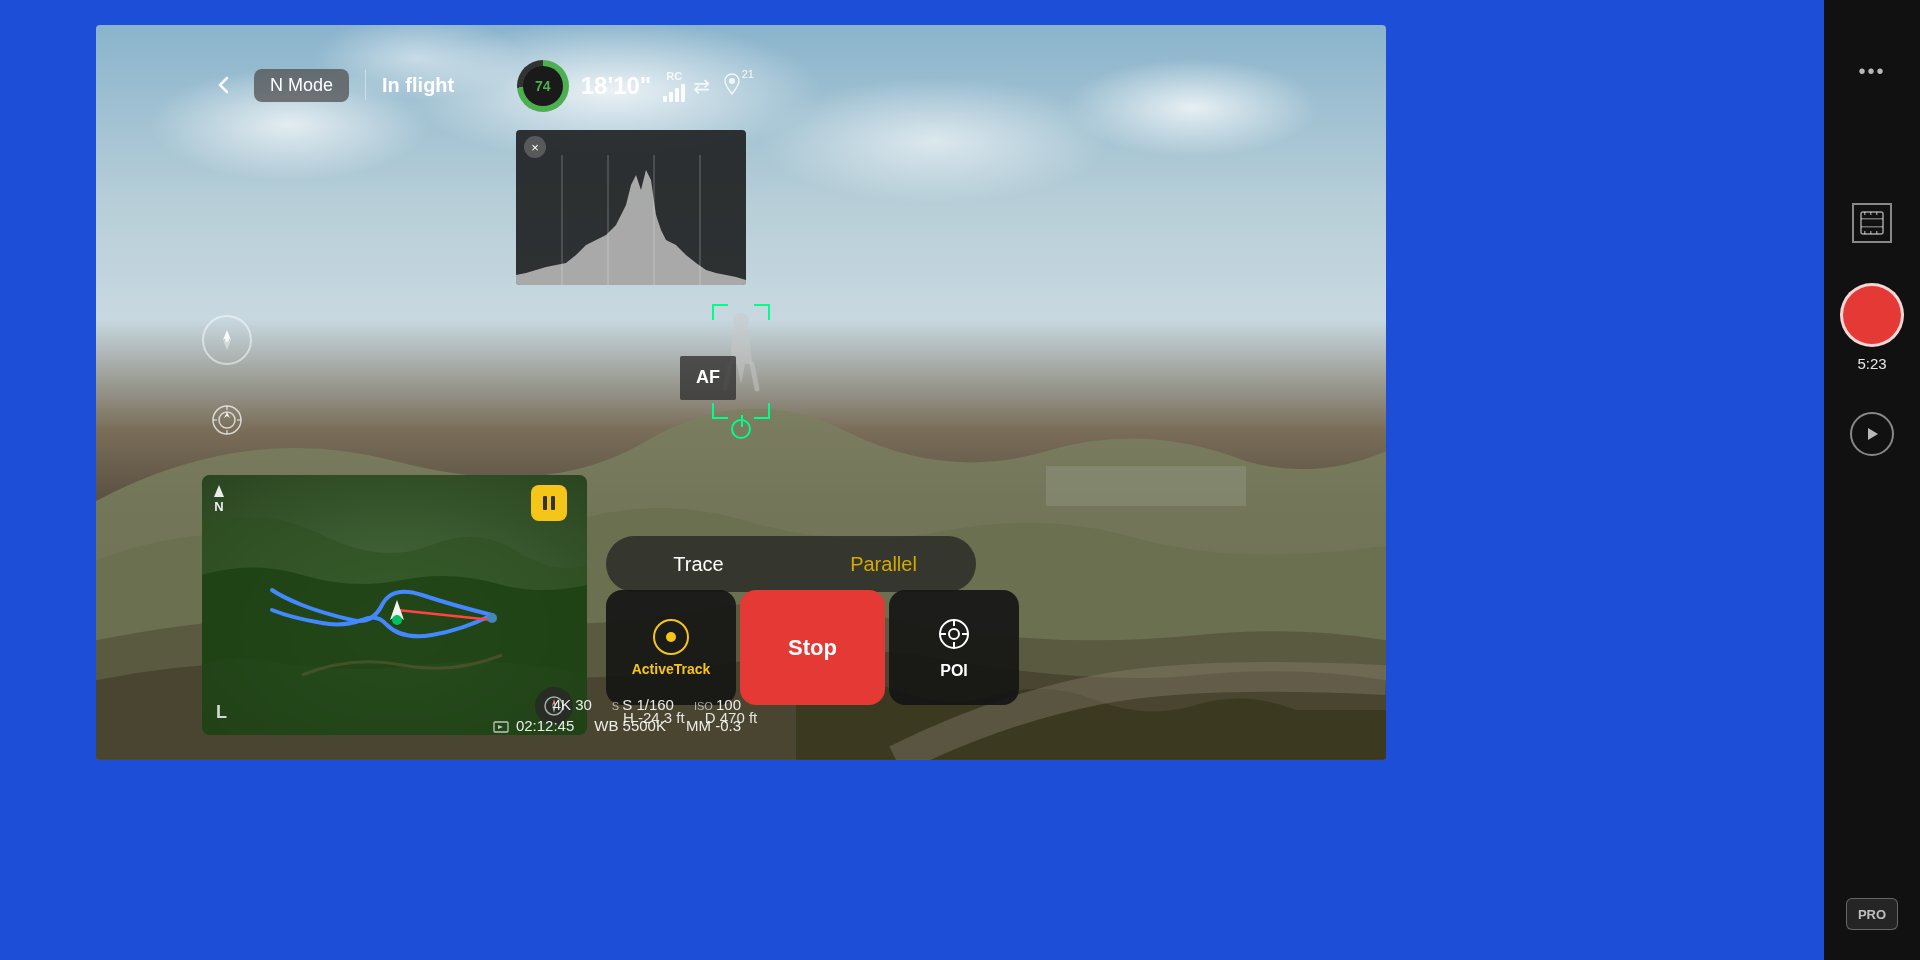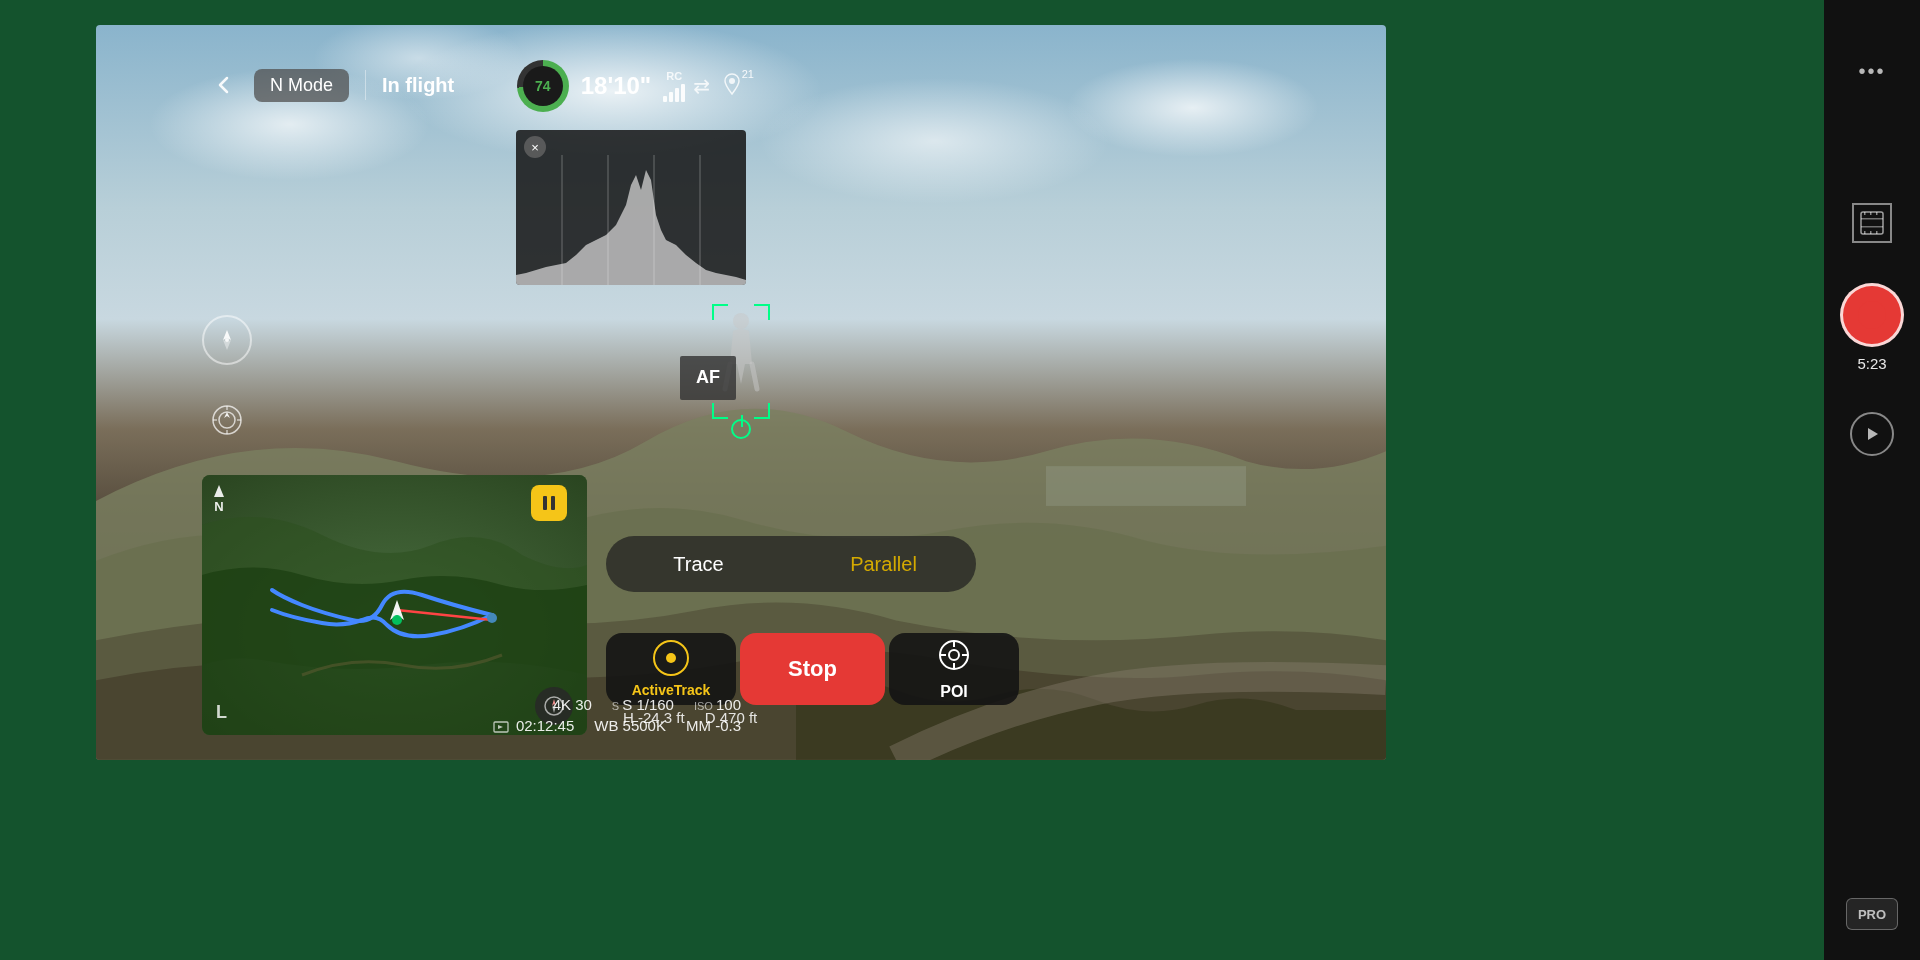--- a/index.html
+++ b/index.html
@@ -389,21 +389,21 @@
       left: 510px;
       bottom: 55px;
       display: flex;
       align-items: center;
       gap: 4px;
       z-index: 20;
     }
 
     .action-btn {
       width: 130px;
-      height: 72px;
+      height: 115px;
       background: rgba(20,20,20,0.9);
       border-radius: 16px;
       display: flex;
       flex-direction: column;
       align-items: center;
       justify-content: center;
       gap: 6px;
       cursor: pointer;
       color: #fff;
     }
@@ -594,21 +594,21 @@
     
     .activetrack-label {
       color: #f5c518;
       font-size: 14px;
       font-weight: 600;
     }
   </style>
 </head>
 <body>
 
-<div style="position:relative;width:1920px;height:960px;background:#14532d;">
+<div style="position:relative;width:1920px;height:960px;background:#1d4ed8;">
 
   <div id="drone-view">
     <div class="sky-bg"></div>
     <div class="clouds"></div>
 
     <svg style="position:absolute;bottom:0;left:0;width:100%;height:65%;" viewBox="0 0 1290 480" preserveAspectRatio="none">
 
       <path d="M0,220 Q150,140 300,180 Q450,220 550,160 Q650,100 750,150 Q850,200 950,170 Q1050,140 1150,180 Q1220,200 1290,170 L1290,480 L0,480 Z" fill="#7a8060" opacity="0.8"></path>
 
       <path d="M0,280 Q100,240 200,260 Q350,290 450,250 Q550,210 650,240 Q750,270 850,250 Q950,230 1050,260 Q1150,285 1290,265 L1290,480 L0,480 Z" fill="#6a7050" opacity="0.9"></path>

